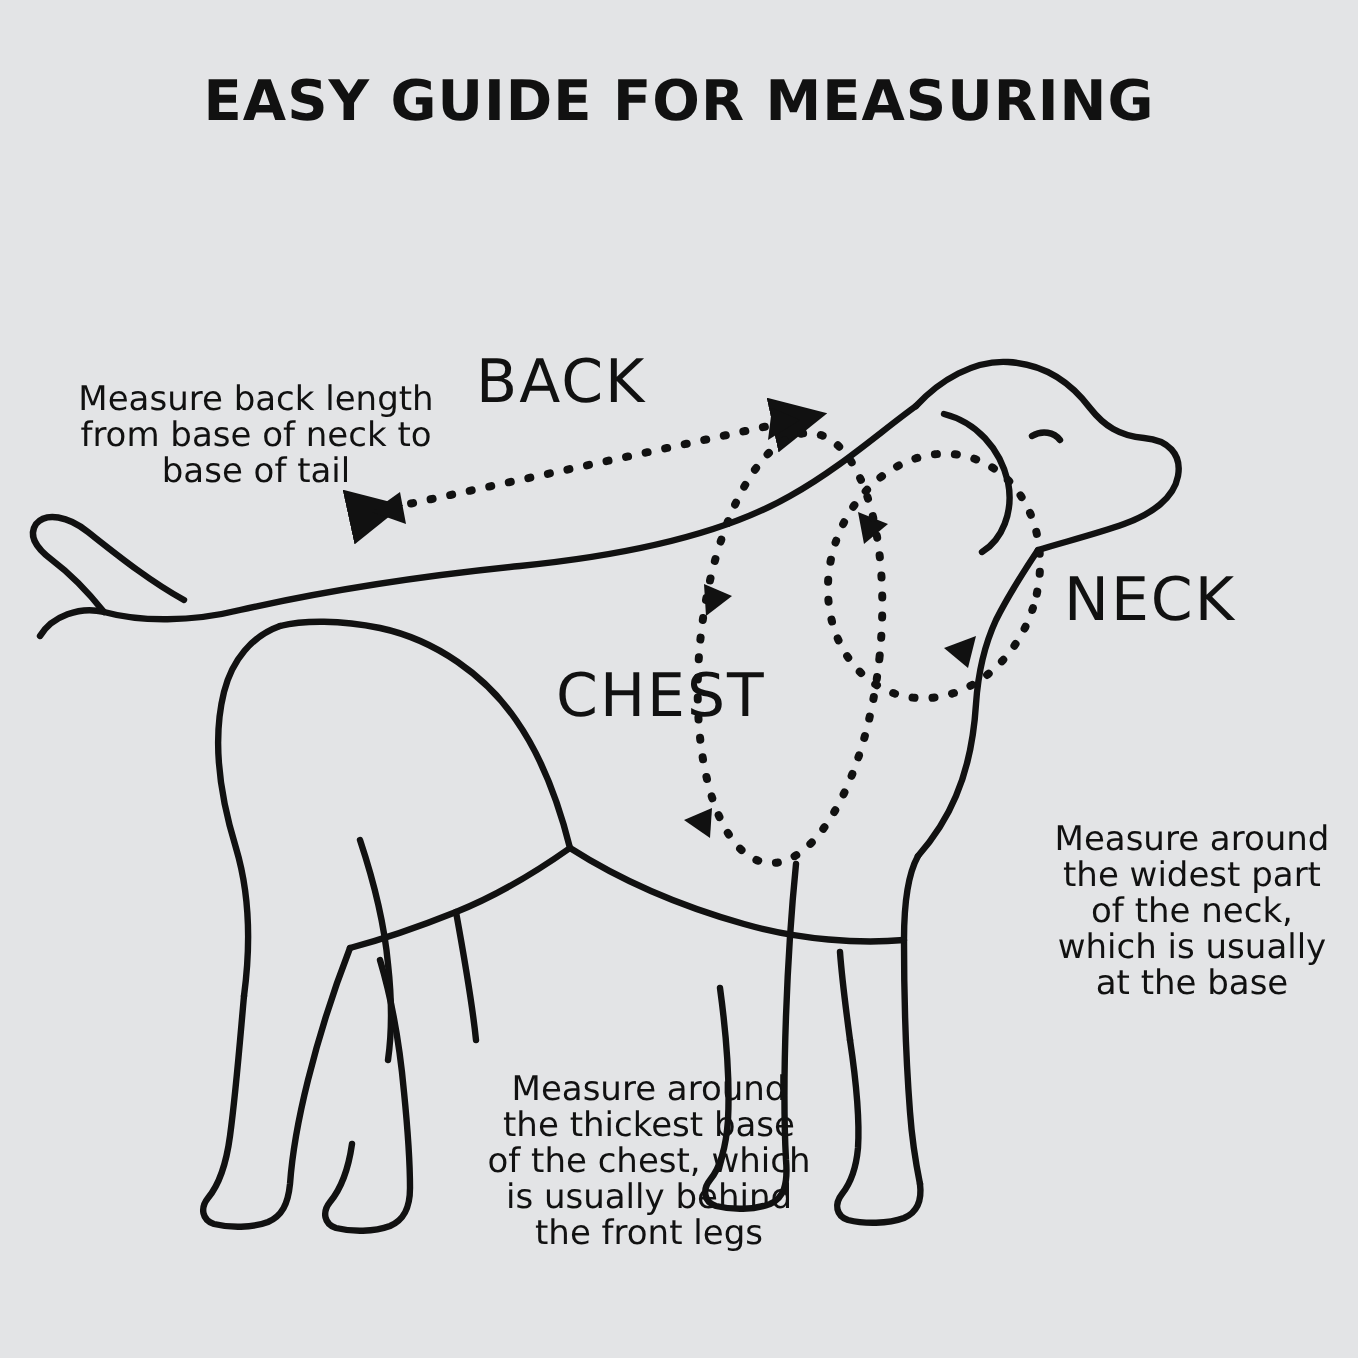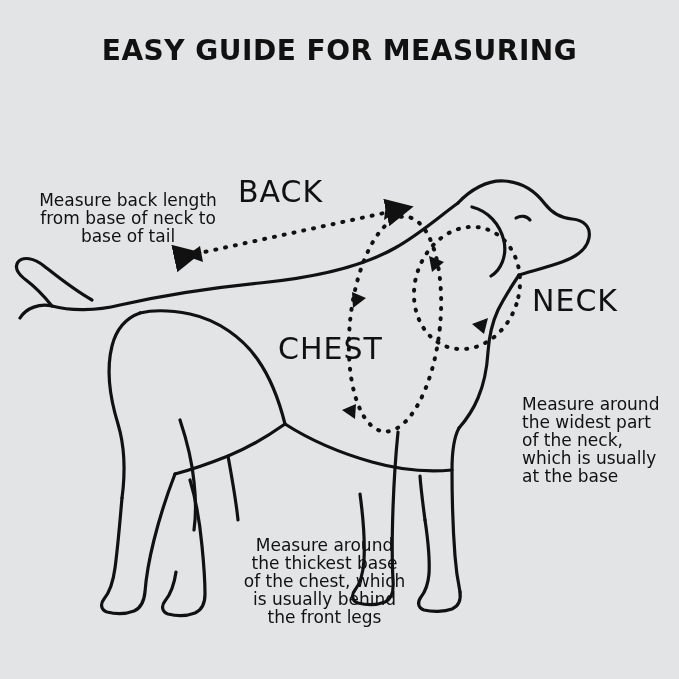--- a/index.html
+++ b/index.html
@@ -45,23 +45,24 @@
     color: #111111;
     margin-top: 47px;
   }
   #note-back {
     top: 144px;
     left: 28px;
     width: 200px;
     text-align: center;
   }
   #note-neck {
-    top: 348px;
+    top: 364px;
     left: 522px;
     width: 148px;
+    text-align: center;
   }
   #note-chest {
     top: 489px;
     left: 242px;
     width: 165px;
     text-align: center;
   }
   #label-back {
     top: 174px;
     left: 238px;

